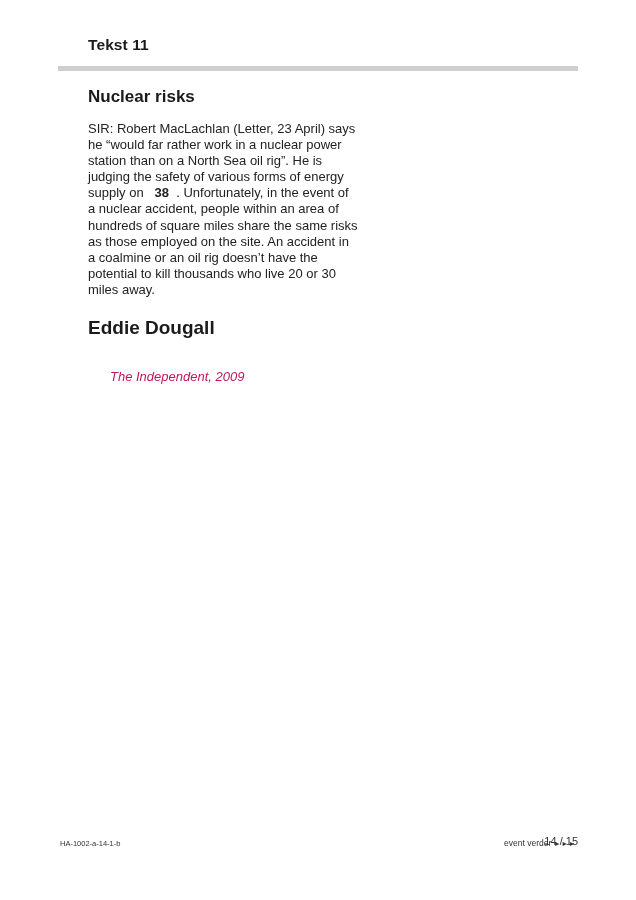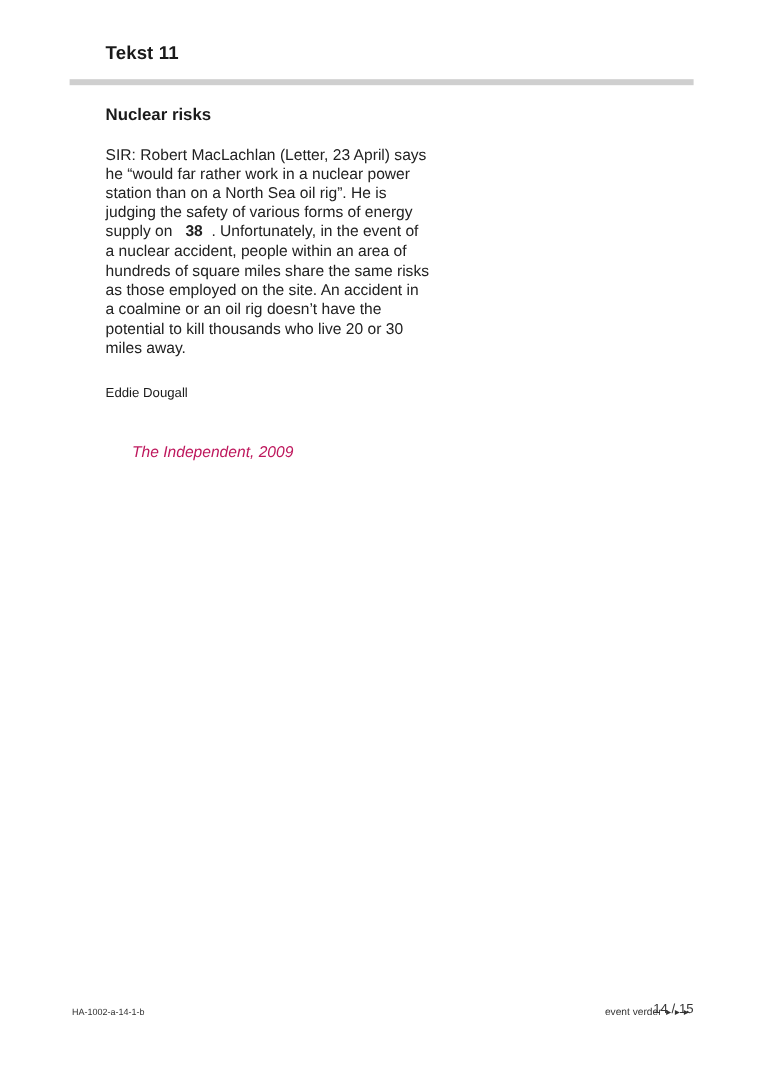--- a/index.html
+++ b/index.html
@@ -28,21 +28,21 @@
       left: 58px;
       top: 66px;
       width: 520px;
       height: 5px;
       background: #cfcfcf;
     }
     .article-title {
       position: absolute;
       left: 88px;
       top: 87px;
-      font-size: 14px;
+      font-size: 17px;
       font-weight: bold;
       text-align: right;
     }
     .article-body {
       position: absolute;
       left: 88px;
       top: 121px;
       width: 270px;
       font-size: 13px;
       line-height: 16.1px;
@@ -50,22 +50,22 @@
     }
     .article-body p { margin: 0; }
     .blank {
       font-weight: bold;
       white-space: pre;
     }
     .signature {
       position: absolute;
       left: 88px;
       top: 320px;
-      font-size: 11px;
-      font-weight: normal;
+      font-size: 19px;
+      font-weight: bold;
       line-height: 16.5px;
     }
     .signature div { margin: 0; }
     .source {
       position: absolute;
       left: 110px;
       top: 369px;
       font-size: 13px;
       font-style: italic;
       color: #be185d;

